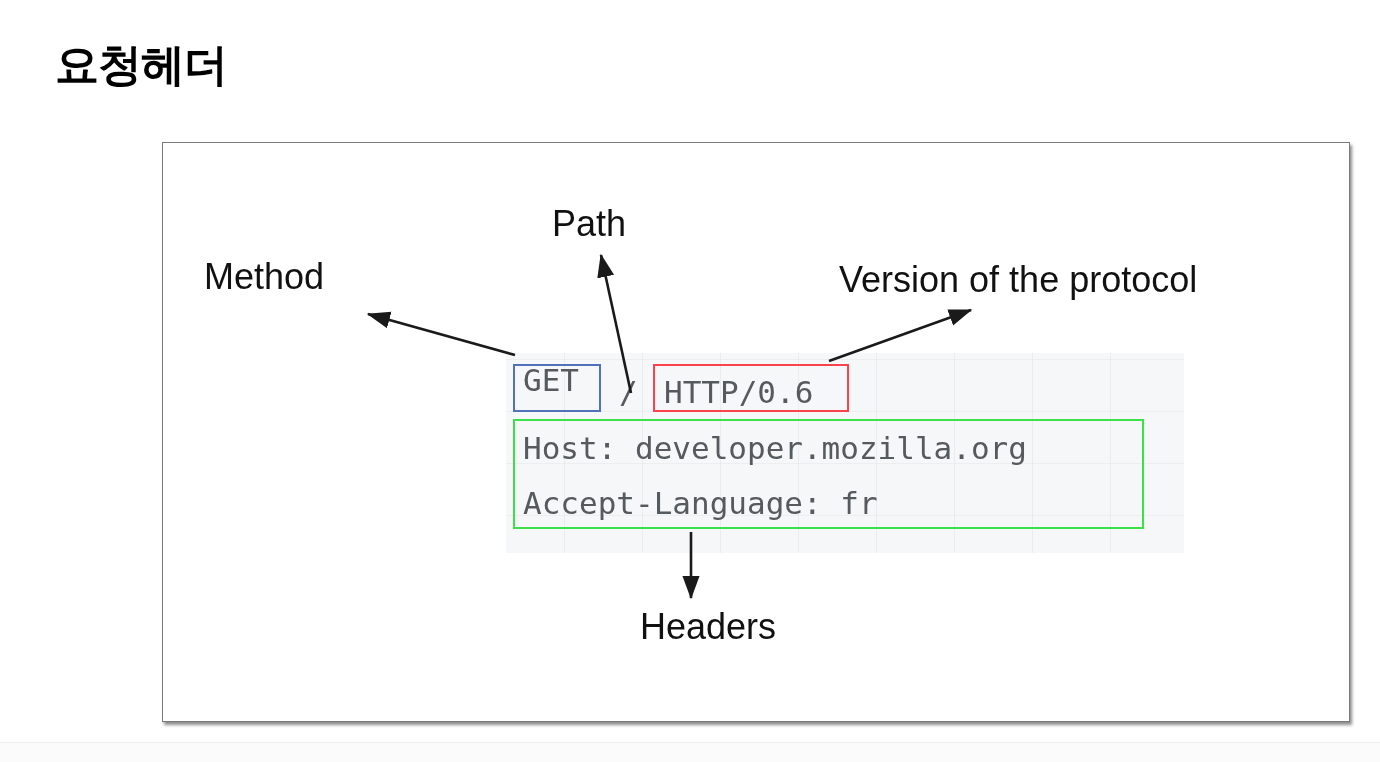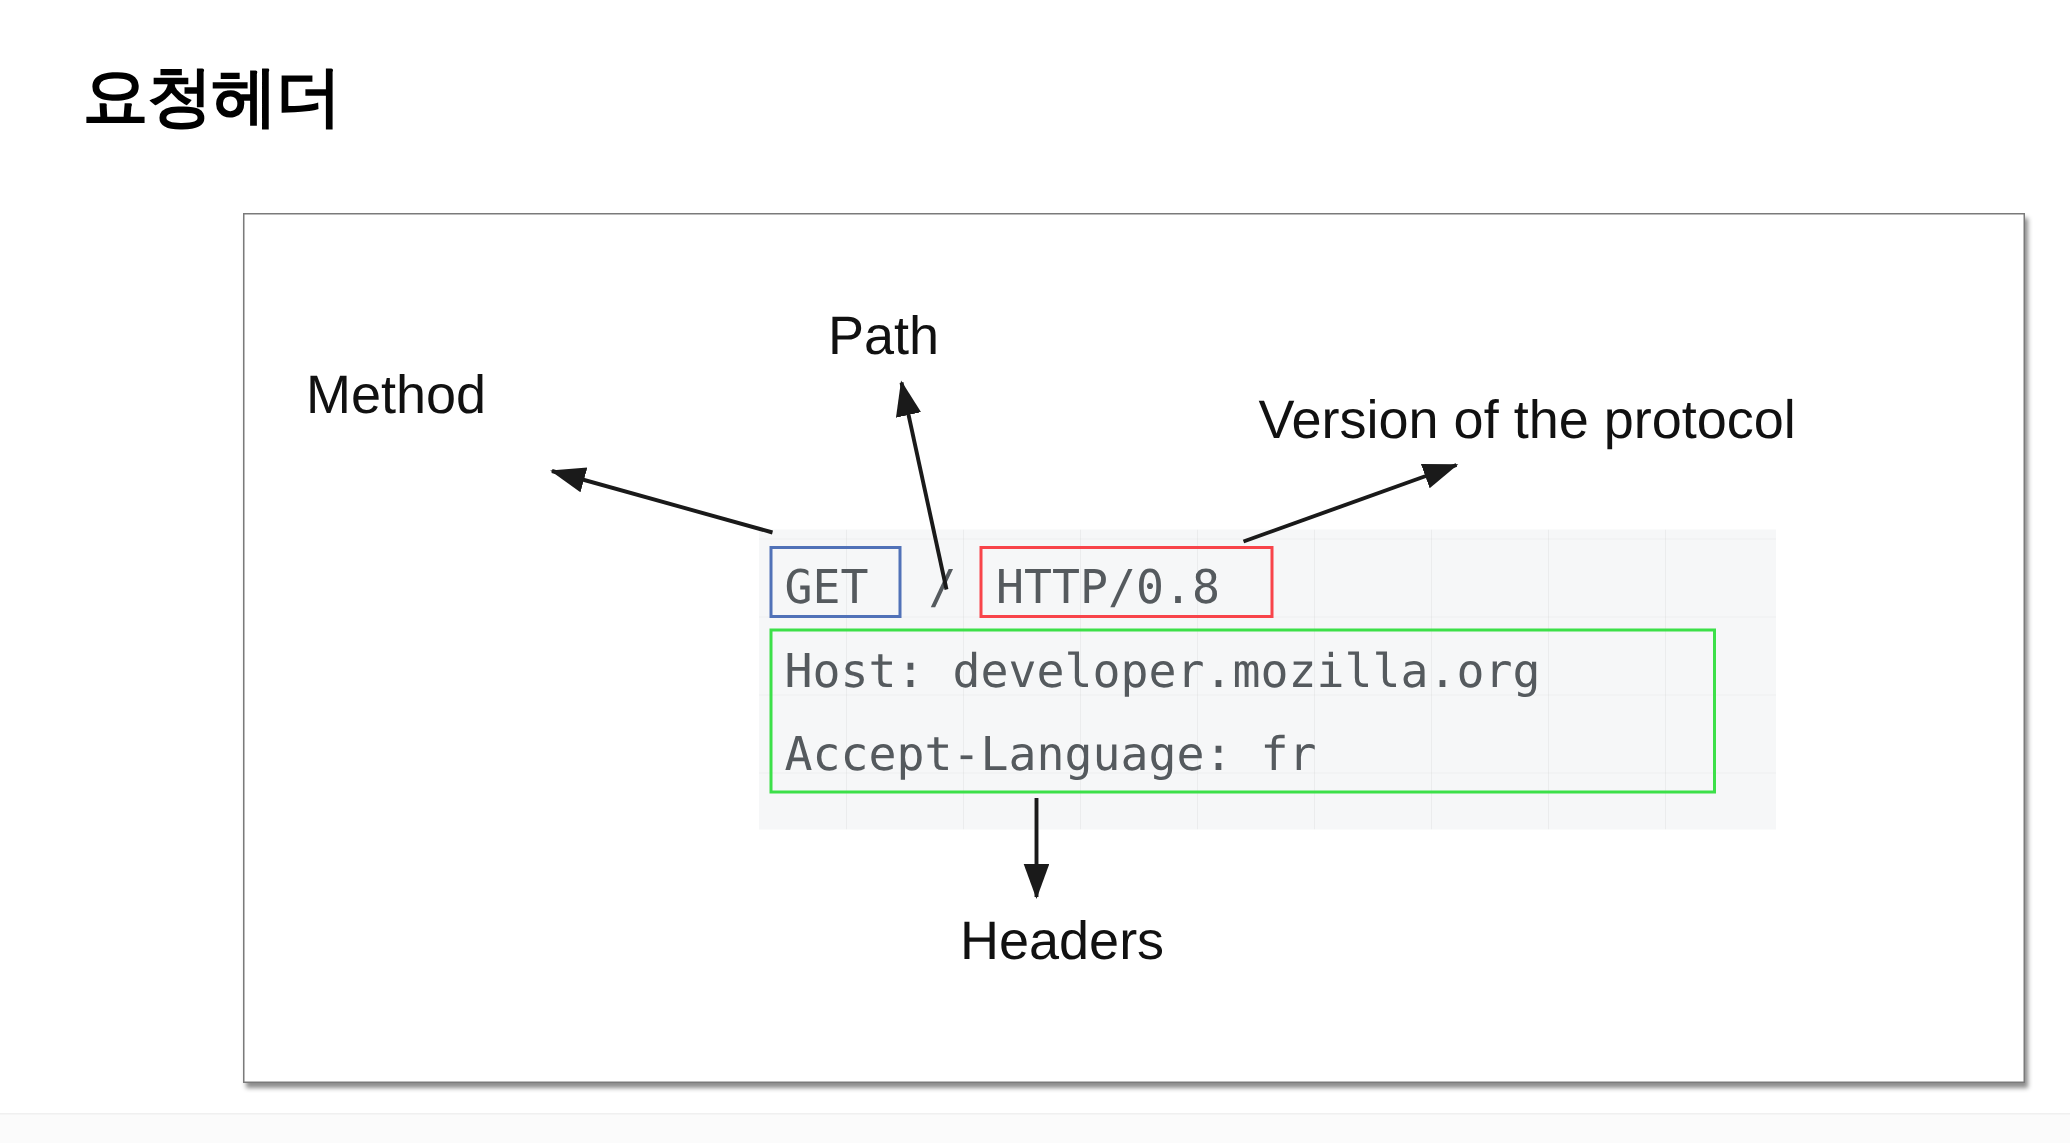--- a/index.html
+++ b/index.html
@@ -106,21 +106,21 @@
   
   #code-method-box {
     position: absolute;
     left: 7px;
     top: 11px;
     width: 88px;
     height: 48px;
     border: 2px solid #5172b8;
     box-sizing: border-box;
   }
-  #code-method-text { left: 17px; top: 24px; }
+  #code-method-text { left: 17px; top: 12px; }
   #code-slash-text  { left: 113px; top: 24px; }
   #code-version-box {
     position: absolute;
     left: 147px;
     top: 11px;
     width: 196px;
     height: 48px;
     border: 2px solid #f8444a;
     box-sizing: border-box;
   }
@@ -152,29 +152,29 @@
     <div id="code-block" style="left:343px; top:210px;">
       <div id="code-grid"></div>
       <div id="code-inner">
 
         <div id="code-method-box"></div>
         <span class="codetext" id="code-method-text">GET</span>
 
         <span class="codetext" id="code-slash-text">/</span>
 
         <div id="code-version-box"></div>
-        <span class="codetext" id="code-version-text">HTTP/0.8</span>
+        <span class="codetext" id="code-version-text">HTTP/0.6</span>
 
         <div id="code-headers-box"></div>
         <span class="codetext" id="code-header-1">Host: developer.mozilla.org</span>
         <span class="codetext" id="code-header-2">Accept-Language: fr</span>
       </div>
     </div>
 
-    <span class="annot" id="label-method" style="left:41px; top:102px;">Method</span>
+    <span class="annot" id="label-method" style="left:41px; top:116px;">Method</span>
 
     <span class="annot" id="label-path" style="left:389px; top:63px;">Path</span>
 
     <span class="annot" id="label-headers" style="left:477px; top:466px;">Headers</span>
 
     <span class="annot" id="label-version" style="left:676px; top:119px;">Version of the protocol</span>
 
     <svg id="arrow-layer-inner" width="1188" height="580" viewBox="0 0 1188 580" style="position:absolute; left:0; top:0;">
       <defs>
         <marker id="ah" markerWidth="10" markerHeight="10" refX="8.5" refY="3.3" orient="auto" markerUnits="strokeWidth">

